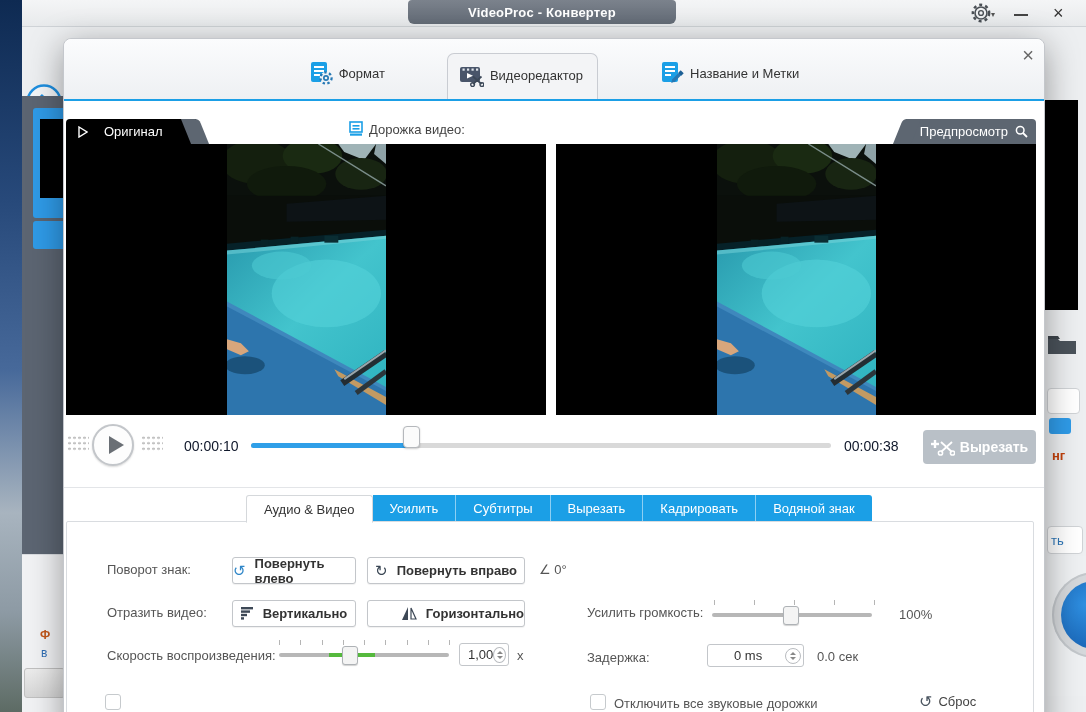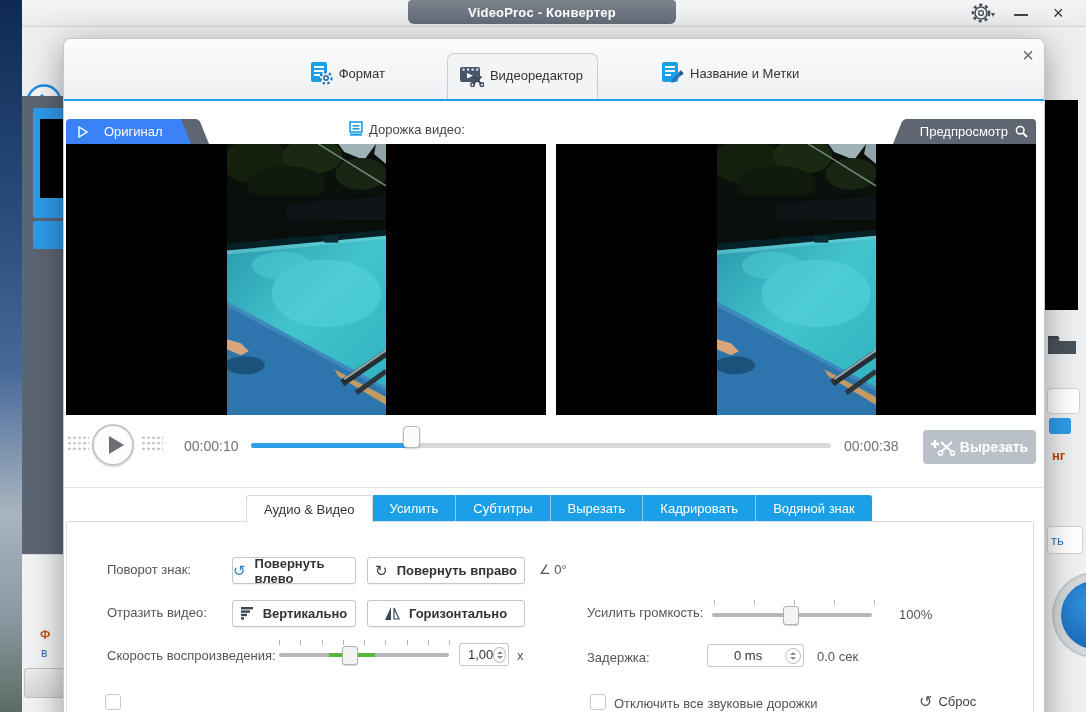--- a/index.html
+++ b/index.html
@@ -56,21 +56,21 @@
   .dlg-header{left:0;top:0;width:100%;height:60px;border-radius:8px 8px 0 0;
     background:linear-gradient(#fbfcfd,#eef0f3);border-bottom:2px solid #1b9fe6;}
   .dlg-close{right:10px;top:6px;font-size:20px;color:#666;line-height:20px;}
   .hdr-tabs{left:0;top:0;width:100%;height:60px;display:flex;align-items:flex-end;justify-content:center;gap:58px;}
   .hdr-tab{display:flex;align-items:center;gap:6px;font-size:13px;color:#333;padding:0 4px 14px 4px;}
   .hdr-tab-active{background:#f3f4f6;border:1px solid #c9ccd2;border-bottom:none;border-radius:7px 7px 0 0;
     padding:9px 14px 12px 12px;margin-bottom:0;}
   .ic22{width:24px;height:24px;display:block;}
 
   
-  .orig-tab{left:2px;top:80px;width:118px;height:25px;background:#3b82f6;border-radius:4px 0 0 0;
+  .orig-tab{left:2px;top:80px;width:118px;height:25px;background:#000000;border-radius:4px 0 0 0;
     color:#fff;font-size:13px;display:flex;align-items:center;gap:16px;padding-left:12px;}
   .orig-tab::after{content:'';position:absolute;right:-8px;top:0;width:18px;height:100%;
     background:#5d6671;transform:skewX(22deg);border-radius:0 4px 0 0;}
   .prev-tab{right:8px;top:80px;width:122px;height:25px;background:#5d6671;border-radius:0 4px 0 0;
     color:#fff;font-size:13px;display:flex;align-items:center;justify-content:flex-end;gap:7px;padding-right:8px;}
   .prev-tab::before{content:'';position:absolute;left:-8px;top:0;width:18px;height:100%;
     background:#5d6671;transform:skewX(-22deg);border-radius:4px 0 0 0;}
   .track-ic{left:285px;top:82px;width:14px;height:15px;}
   .track-label{left:305px;top:83px;font-size:13px;color:#444;}
   .track-dd{left:392px;top:79px;width:302px;height:23px;background:#fff;border:1px solid #c6cad0;
@@ -84,21 +84,21 @@
   .pool-svg{position:absolute;left:161px;top:0;width:159px;height:271px;}
 
   
   .dots{width:22px;height:17px;background-image:radial-gradient(#c3c3c3 1.1px,transparent 1.3px);
     background-size:5px 5.5px;}
   .dots1{left:3px;top:396px;} .dots2{left:77px;top:396px;}
   .play-btn{left:28px;top:385px;width:42px;height:42px;border-radius:50%;background:#fdfdfd;
     border:2px solid #c3c6ca;box-sizing:border-box;box-shadow:0 1px 2px rgba(0,0,0,.15);}
   .play-tri{position:absolute;left:15px;top:10px;width:0;height:0;
     border-left:15px solid #6a6f75;border-top:9px solid transparent;border-bottom:9px solid transparent;}
-  .time{font-size:14px;color:#737373;}
+  .time{font-size:14px;color:#0f172a;}
   .time-cur{left:120px;top:399px;} .time-tot{left:780px;top:399px;}
   .seek{left:187px;top:404px;width:580px;height:5px;background:#d9d9d9;border-radius:3px;}
   .seek-fill{position:absolute;left:0;top:0;height:5px;width:160px;background:#2f9fe8;border-radius:3px;}
   .seek-handle{position:absolute;left:152px;top:-17px;width:15px;height:20px;background:#fbfbfb;
     border:1px solid #b5b8bc;border-radius:4px;box-shadow:0 1px 2px rgba(0,0,0,.2);}
   .cut-btn{left:859px;top:391px;width:113px;height:34px;background:#b9c0c7;border-radius:4px;
     display:flex;align-items:center;justify-content:center;gap:5px;color:#fff;font-weight:bold;font-size:14px;}
   .sep{left:0;top:448px;width:100%;height:1px;background:#e3e5e8;}
 
   
@@ -111,21 +111,21 @@
 
   
   .panel{left:2px;top:482px;width:968px;height:218px;background:#fff;border:1px solid #d9dce0;
     border-radius:2px;box-sizing:border-box;}
   .plabel{font-size:13px;color:#555;}
   .pbtn{background:#fff;border:1px solid #c3c6ca;border-radius:3px;height:27px;box-sizing:border-box;
     display:flex;align-items:center;justify-content:center;gap:9px;font-size:13px;font-weight:bold;color:#333;
     box-shadow:0 1px 1px rgba(0,0,0,.06);}
   .lbl-rotate{left:40px;top:40px;} .btn-rl{left:165px;top:35px;width:124px;} .btn-rr{left:300px;top:35px;width:158px;}
   .angle{left:472px;top:40px;font-size:13px;color:#555;}
-  .lbl-flip{left:40px;top:83px;} .btn-fv{left:165px;top:78px;width:124px;} .btn-fh{left:300px;top:78px;width:158px;}
+  .lbl-flip{left:40px;top:83px;} .btn-fv{left:165px;top:78px;width:124px;} .btn-fh{left:300px;top:78px;width:158px;justify-content:flex-end;}
   .lbl-speed{left:40px;top:126px;}
   .ticks{height:5px;}
   .t9{left:212px;top:118px;width:172px;background:repeating-linear-gradient(to right,#b5b5b5 0 1px,transparent 1px 21.3px);}
   .t5{left:647px;top:78px;width:162px;background:repeating-linear-gradient(to right,#b5b5b5 0 1px,transparent 1px 40px);}
   .strack{height:4px;background:#b7b7b7;border-radius:2px;}
   .speed-track{left:212px;top:131px;width:170px;}
   .speed-green{position:absolute;left:50px;top:0;width:46px;height:4px;background:#55b93d;}
   .shandle{position:absolute;width:14px;height:17px;background:#f4f4f4;border:1px solid #aeb2b6;
     border-radius:3px;box-shadow:0 1px 1px rgba(0,0,0,.18);}
   .speed-handle{left:63px;top:-7px;}

